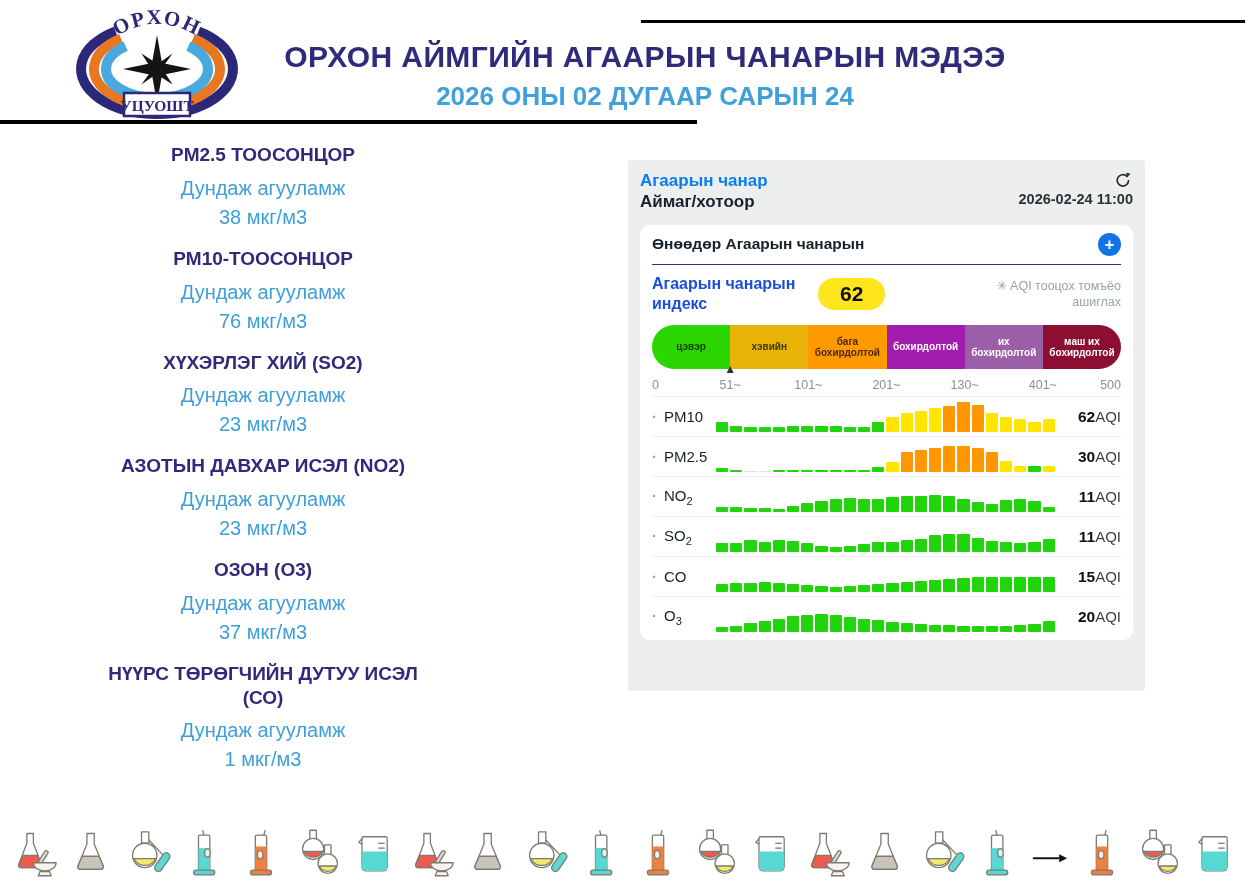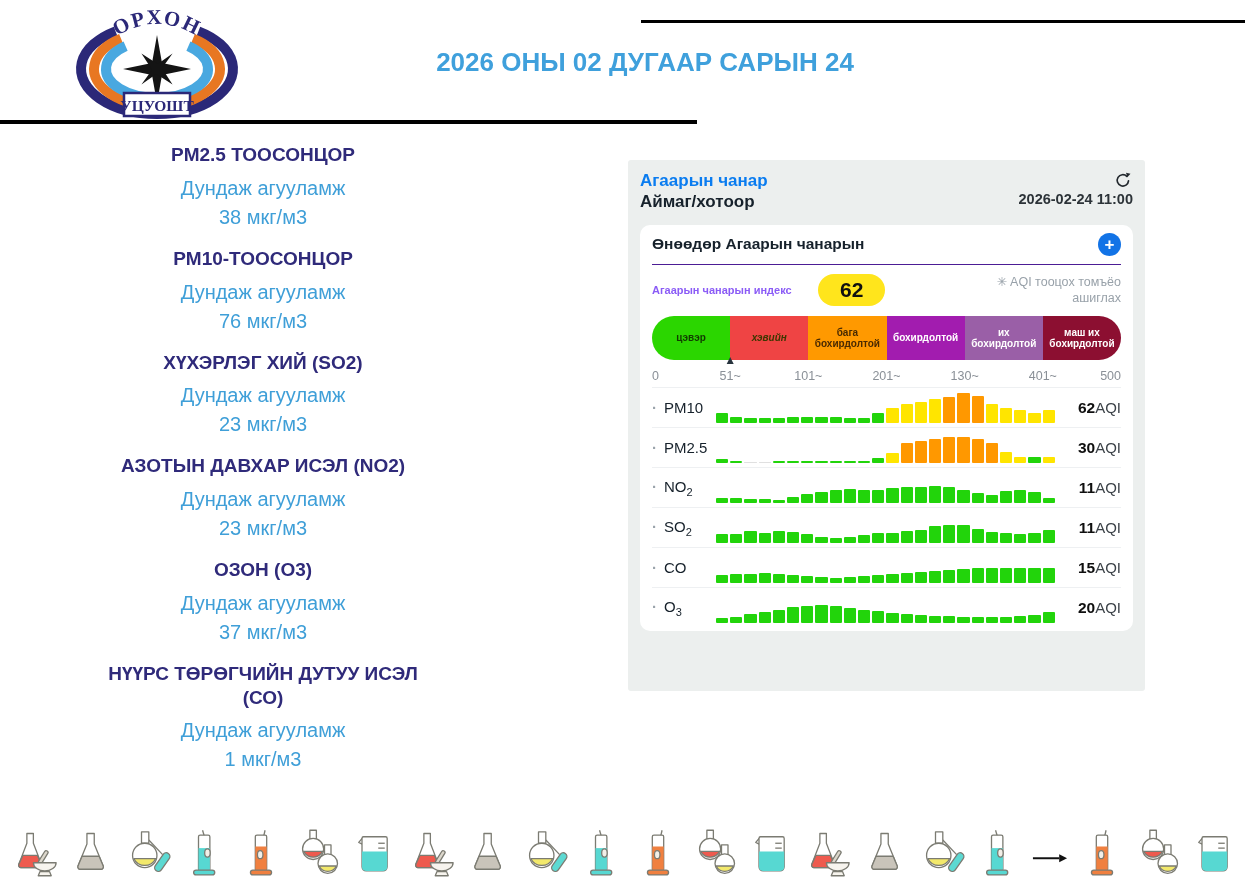--- a/index.html
+++ b/index.html
@@ -35,21 +35,21 @@
   .search-value { font-size:17px; font-weight:bold; color:#1c1c1e; }
   .search-btn { width:50px; display:flex; align-items:center; justify-content:center; cursor:pointer; }
 
   .card { margin-top:12px; background:#fff; border-radius:10px; padding:0 12px 4px; }
   .card-header { display:flex; justify-content:space-between; align-items:center; padding:8px 0; border-bottom:1px solid #4c1d95; }
   .card-header-label { font-size:15.5px; font-weight:bold; color:#16212b; }
   .plus-btn { width:23px; height:23px; border-radius:50%; background:#1273e6; color:#fff; font-size:17px; font-weight:bold;
     display:flex; align-items:center; justify-content:center; line-height:1; cursor:pointer; }
 
   .aqi-row { display:flex; align-items:center; padding:9px 0 5px; }
-  .aqi-label { width:152px; font-size:11px; font-weight:bold; color:#8b5cf6; line-height:1.3; }
+  .aqi-label { width:152px; font-size:16px; font-weight:bold; color:#1d4ed8; line-height:1.3; }
   .aqi-pill { background:#ffe51c; border-radius:20px; padding:4px 22px; font-size:21px; font-weight:bold; color:#101010; margin-left:14px; }
   .aqi-note { margin-left:auto; width:158px; text-align:right; font-size:12.5px; color:#98a1a9; line-height:1.3; cursor:pointer; }
 
   .scale-wrap { position:relative; margin-top:5px; }
   .scale { display:flex; height:44px; border-radius:22px; overflow:hidden; }
   .seg { flex:1; display:flex; align-items:center; justify-content:center; text-align:center;
     font-size:10px; font-weight:bold; line-height:1.15; padding:0 1px; }
   .scale-marker { position:absolute; top:37px; transform:translateX(-50%); font-size:12px; color:#27333d; }
   .scale-ticks { position:relative; height:15px; margin-top:9px; font-size:12.5px; color:#8a9097; }
   .tick { position:absolute; top:0; transform:translateX(-50%); white-space:nowrap; }
@@ -162,20 +162,21 @@
     </g>
     <path id="logo-arc" d="M40 40 Q90 2 140 40" fill="none"></path>
     <text font-size="21" font-weight="bold" fill="#2b2878" letter-spacing="2" style="font-family:'Liberation Serif', serif">
       <textPath href="#logo-arc" xlink:href="#logo-arc" startOffset="50%" text-anchor="middle">ОРХОН</textPath>
     </text>
     <rect x="57" y="90" width="66" height="23" fill="#fff" stroke="#2b2878" stroke-width="2.5"></rect>
     <text x="90" y="107.5" text-anchor="middle" font-size="15.5" font-weight="bold" fill="#2b2878" style="font-family:'Liberation Serif', serif">УЦУОШТ</text>
   </svg>
 
   <div class="titles">
+    <div class="main-title">ОРХОН АЙМГИЙН АГААРЫН ЧАНАРЫН МЭДЭЭ</div>
     <div class="sub-title">2026 ОНЫ 02 ДУГААР САРЫН 24</div>
   </div>
 
   <section class="left-col">
     <div>
       <div class="pname">PM2.5 ТООСОНЦОР</div>
       <div class="plabel">Дундаж агууламж</div>
       <div class="pvalue">38 мкг/м3</div>
     </div>
     <div>
@@ -234,21 +235,21 @@
         <div class="aqi-pill">62</div>
         <div class="aqi-note">
           <span>✳</span>
           <span>AQI тооцох томъёо ашиглах</span>
         </div>
       </div>
 
       <div class="scale-wrap">
         <div class="scale">
             <div class="seg" style="background: rgb(43, 214, 0); color: rgb(18, 59, 0);">цэвэр</div>
-            <div class="seg" style="background: #ef4444; color: rgb(61, 55, 0); font-style: italic;">хэвийн</div>
+            <div class="seg" style="background: #eab308; color: rgb(61, 55, 0);">хэвийн</div>
             <div class="seg" style="background: rgb(255, 153, 0); color: rgb(74, 42, 0);">бага бохирдолтой</div>
             <div class="seg" style="background: #a21caf; color: rgb(255, 255, 255);">бохирдолтой</div>
             <div class="seg" style="background: rgb(154, 95, 167); color: rgb(255, 255, 255);">их бохирдолтой</div>
             <div class="seg" style="background: rgb(140, 15, 49); color: rgb(255, 255, 255);">маш их бохирдолтой</div>
           </div>
         <div class="scale-marker" style="left: 16.6667%;">▲</div>
         <div class="scale-ticks">
             <div class="tick" style="left: 0%; transform: none;">0</div>
             <div class="tick" style="left: 16.6667%;">51~</div>
             <div class="tick" style="left: 33.3333%;">101~</div>

